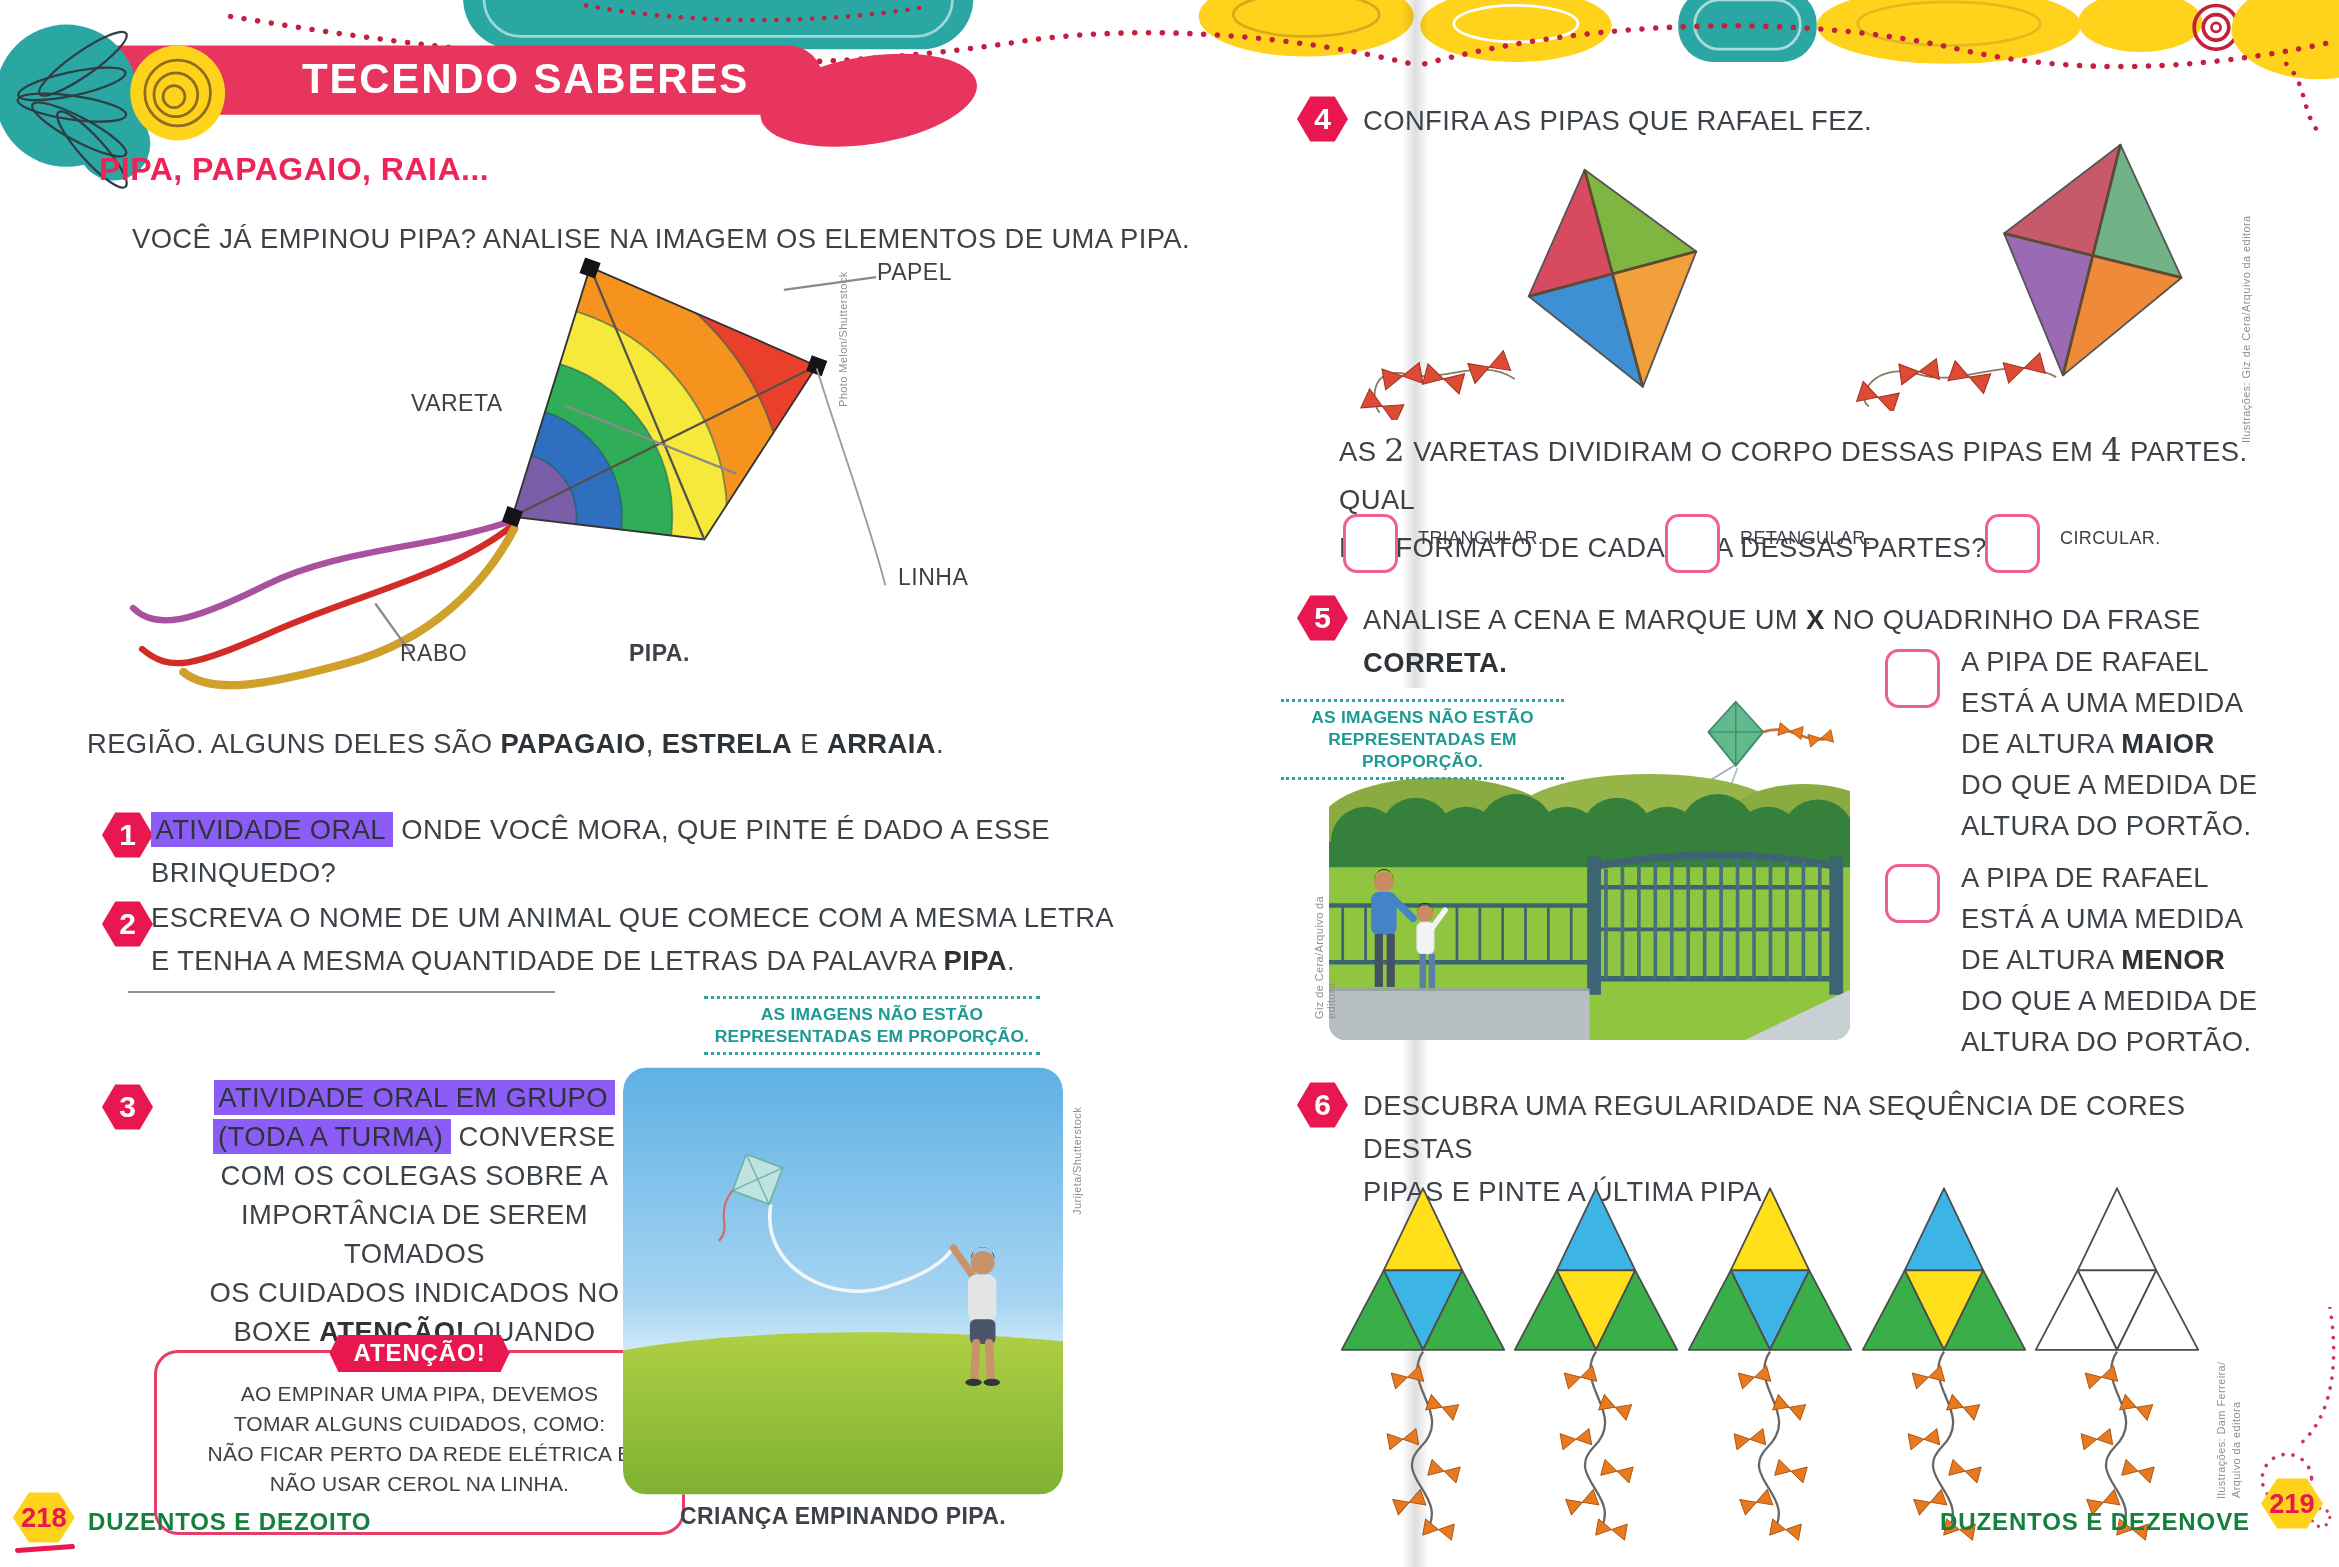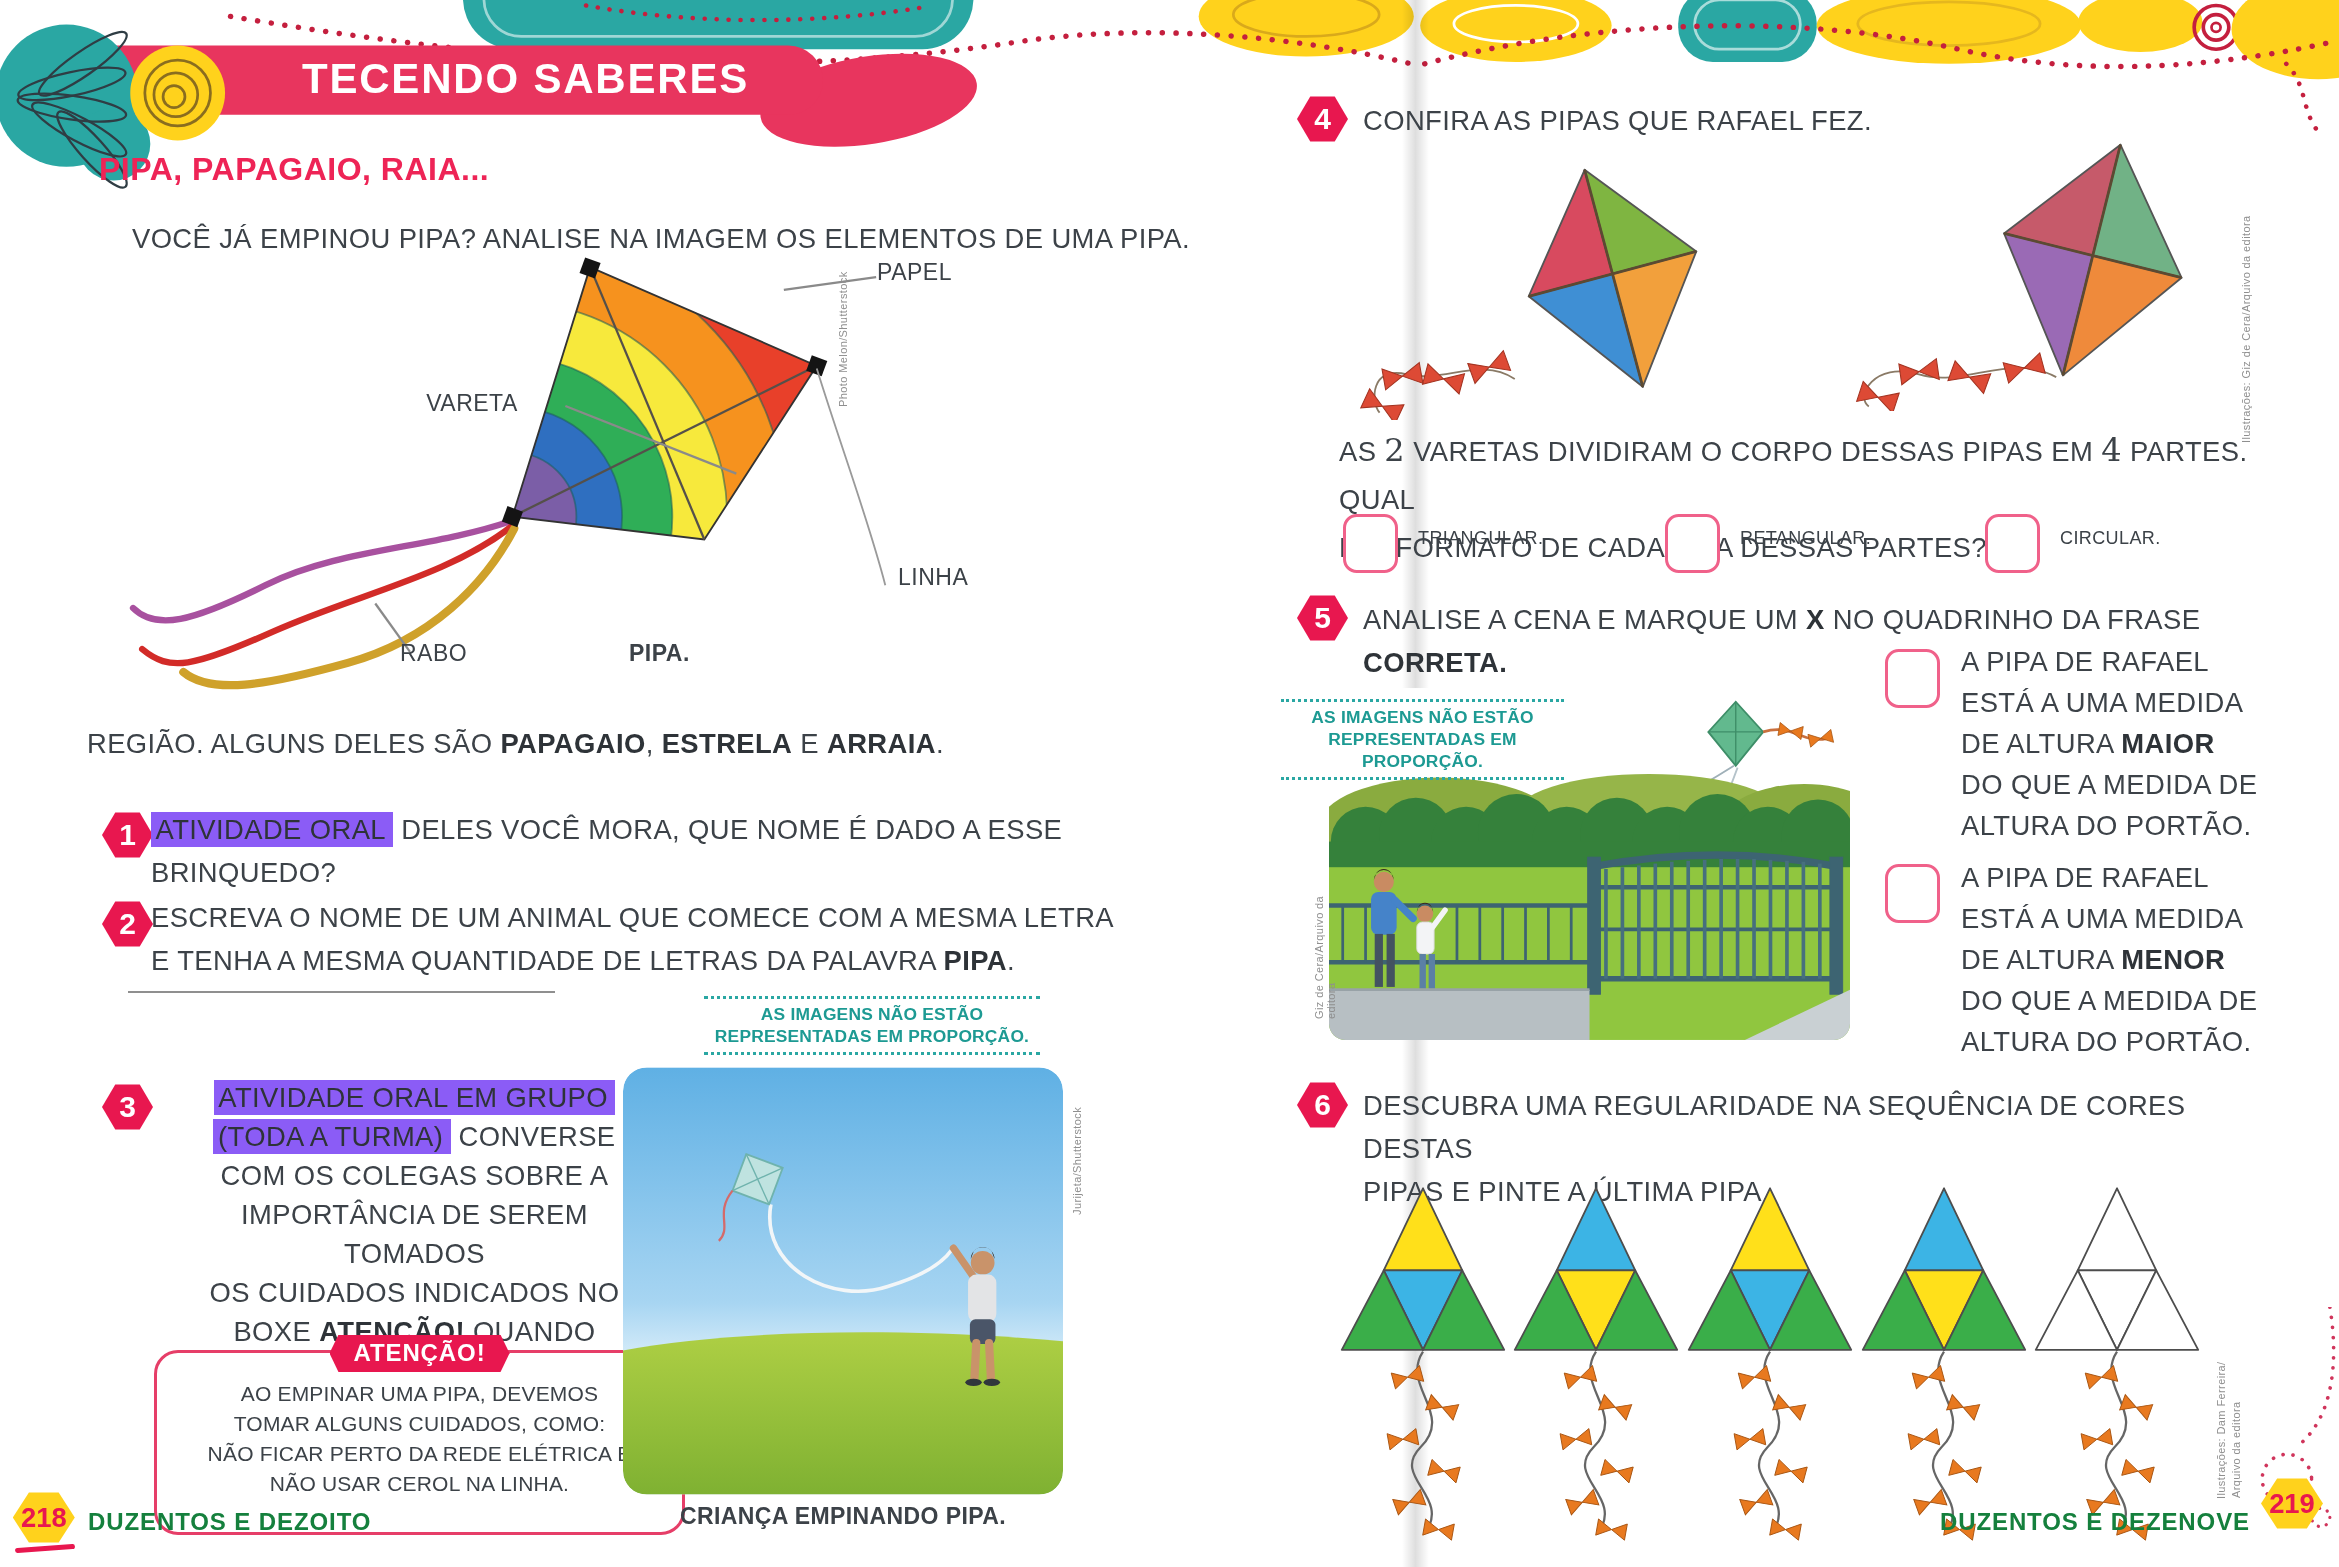--- a/index.html
+++ b/index.html
@@ -148,33 +148,33 @@
       <rect x="441" y="286" width="18" height="18" transform="rotate(20 450 295)"></rect>
     </g>
     <path d="M 783,133 C 810,220 840,300 858,370" fill="none" stroke="#9a9a9a" stroke-width="2"></path>
     <g stroke="#8a8a8a" stroke-width="2.5">
       <line x1="848" y1="33" x2="747" y2="47"></line>
       <line x1="508" y1="174" x2="695" y2="248"></line>
       <line x1="338" y1="443" x2="300" y2="390"></line>
     </g>
   </svg>
   <div class="label" style="left:877px;top:259px;">PAPEL</div>
-  <div class="label" style="left:399px;top:390px;width:146px;text-align:center;">VARETA</div>
+  <div class="label" style="left:411px;top:390px;width:146px;text-align:left;">VARETA</div>
   <div class="label" style="left:898px;top:564px;">LINHA</div>
   <div class="label" style="left:400px;top:640px;">RABO</div>
   <div class="label b" style="left:629px;top:640px;font-weight:bold;">PIPA.</div>
   <div class="vcredit" style="left:837px;top:270px;height:137px;">Photo Melon/Shutterstock</div>
 
   <div class="abs txt" style="left:87px;top:722px;width:987px;">
     <div><span>REGIÃO. ALGUNS DELES SÃO </span><span class="b">PAPAGAIO</span><span>, </span><span class="b">ESTRELA</span><span> E </span><span class="b">ARRAIA</span><span>.</span></div>
   </div>
 
   <div class="hex" style="left:102px;top:811px;">1</div>
   <div class="abs txt" style="left:151px;top:808px;width:969px;">
-    <div><span class="hl">ATIVIDADE ORAL</span><span> DELES VOCÊ MORA, QUE NOME É DADO A ESSE</span></div>
+    <div><span class="hl">ATIVIDADE ORAL</span><span> ONDE VOCÊ MORA, QUE PINTE É DADO A ESSE</span></div>
     <div>BRINQUEDO?</div>
   </div>
 
   <div class="hex" style="left:102px;top:900px;">2</div>
   <div class="abs txt" style="left:151px;top:896px;width:969px;">
     <div>ESCREVA O NOME DE UM ANIMAL QUE COMECE COM A MESMA LETRA</div>
     <div><span>E TENHA A MESMA QUANTIDADE DE LETRAS DA PALAVRA </span><span class="b">PIPA</span><span>.</span></div>
   </div>
   <div class="ansline" style="left:128px;top:991px;width:427px;"></div>
 

